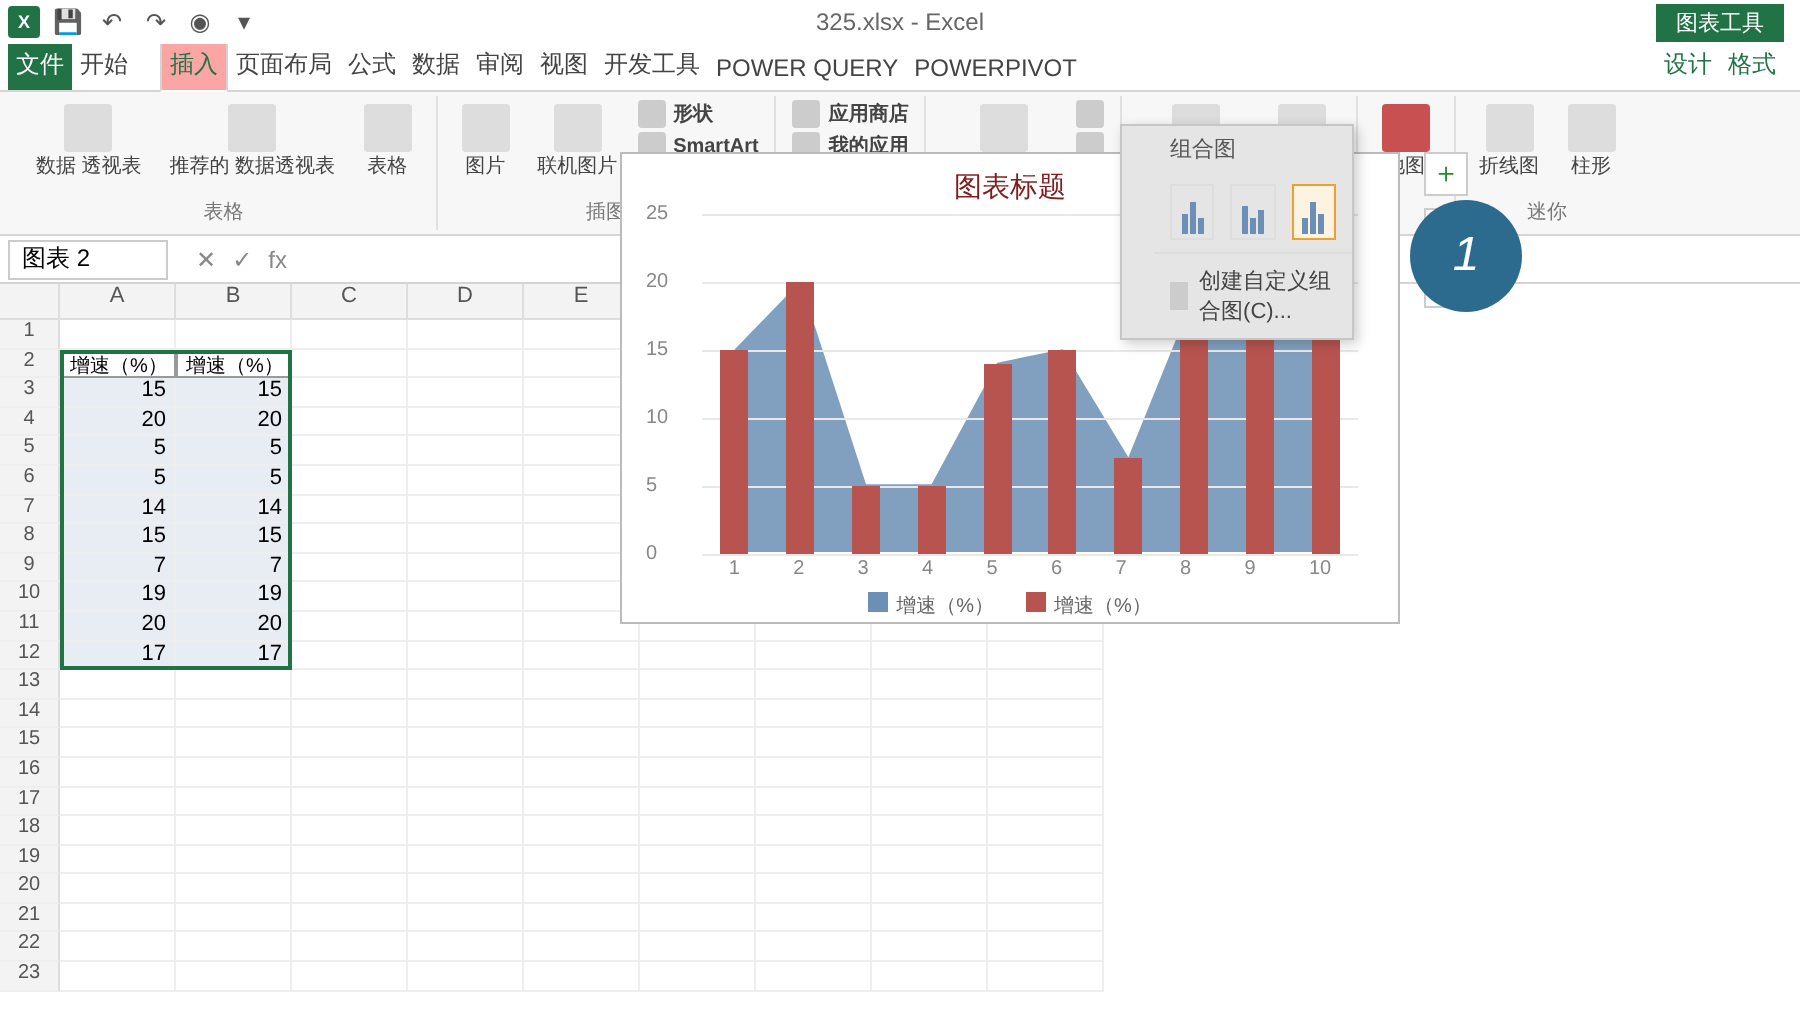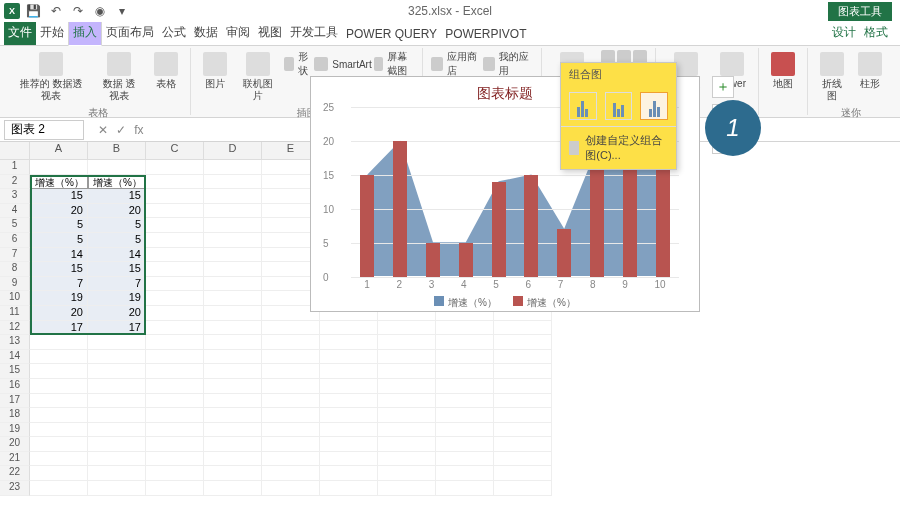--- a/index.html
+++ b/index.html
@@ -8,36 +8,36 @@
   .titlebar { height: 22px; background: #fff; display: flex; align-items: center; position: relative; }
   .titlebar .left-icons { display: flex; align-items: center; gap: 6px; padding-left: 4px; }
   .titlebar .excel-icon { width: 16px; height: 16px; background: #217346; color: #fff; font-size: 9px; font-weight: bold; display: flex; align-items: center; justify-content: center; border-radius: 2px; }
   .titlebar .qat-icon { width: 16px; height: 16px; display: flex; align-items: center; justify-content: center; color: #555; cursor: pointer; }
   .titlebar .title-text { position: absolute; left: 50%; transform: translateX(-50%); color: #666; font-size: 12px; }
   .titlebar .right-tools { position: absolute; right: 8px; background: #217346; color: #fff; padding: 2px 10px; font-size: 11px; }
   
   .ribbon-tabs { height: 24px; display: flex; align-items: flex-end; border-bottom: 1px solid #d4d4d4; padding-left: 4px; }
   .ribbon-tab { padding: 4px 4px; font-size: 12px; cursor: pointer; color: #444; }
   .ribbon-tab.file { background: #217346; color: #fff; }
-  .ribbon-tab.active { background: #c4b5fd; border: 1px solid #d4d4d4; border-bottom: 1px solid #fff; margin-bottom: -1px; color: #217346; }
+  .ribbon-tab.active { background: #fca5a5; border: 1px solid #d4d4d4; border-bottom: 1px solid #fff; margin-bottom: -1px; color: #217346; margin-left: 12px; }
   .ribbon-tab.context { position: absolute; right: 40px; color: #217346; }
   .ribbon-tab.context2 { position: absolute; right: 8px; color: #217346; }
   
   .ribbon-content { height: 72px; background: #f7f7f7; border-bottom: 1px solid #d4d4d4; display: flex; padding: 2px 6px; }
   .ribbon-group { display: flex; flex-direction: column; justify-content: space-between; border-right: 1px solid #e0e0e0; padding: 2px 8px; position: relative; }
   .ribbon-group-label { font-size: 10px; color: #777; text-align: center; padding-top: 2px; }
   .ribbon-group-top { display: flex; gap: 6px; align-items: flex-start; flex: 1; }
   .ribbon-btn { display: flex; flex-direction: column; align-items: center; gap: 2px; cursor: pointer; padding: 2px 4px; }
   .ribbon-btn .icon { width: 24px; height: 24px; background: #ddd; border-radius: 2px; }
   .ribbon-btn .label { font-size: 10px; color: #444; text-align: center; line-height: 1.2; }
-  .ribbon-small-list { display: flex; flex-direction: row; gap: 2px; }
+  .ribbon-small-list { display: flex; flex-direction: column; gap: 2px; font-weight: bold; }
   .ribbon-small-btn { display: flex; align-items: center; gap: 4px; font-size: 10px; color: #444; cursor: pointer; }
   .ribbon-small-btn .sicon { width: 14px; height: 14px; background: #ccc; border-radius: 2px; }
   
-  .combo-dropdown { position: absolute; left: 560px; top: 62px; width: 117px; background: #fde047; border: 1px solid #c6c6c6; box-shadow: 2px 2px 6px rgba(0,0,0,0.2); z-index: 50; }
+  .combo-dropdown { position: absolute; left: 560px; top: 62px; width: 117px; background: #e5e5e5; border: 1px solid #c6c6c6; box-shadow: 2px 2px 6px rgba(0,0,0,0.2); z-index: 50; padding-left: 16px; }
   .combo-header { font-size: 11px; color: #555; padding: 4px 8px; }
   .combo-row { display: flex; gap: 8px; padding: 6px 8px; }
   .combo-opt { width: 32px; height: 28px; border: 1px solid #ddd; cursor: pointer; display: flex; align-items: flex-end; justify-content: center; gap: 1px; padding-bottom: 2px; }
   .combo-opt.active { border: 1px solid #f0a030; background: #fdf3e1; }
   .combo-opt .bar { width: 3px; background: #6b8fb5; }
   .combo-custom { border-top: 1px solid #ddd; padding: 6px 8px; font-size: 11px; color: #444; cursor: pointer; display: flex; align-items: center; gap: 6px; }
   .combo-custom .cicon { width: 14px; height: 14px; background: #ccc; }
   
   .namebox-row { height: 24px; display: flex; align-items: center; border-bottom: 1px solid #d4d4d4; }
   .namebox { width: 80px; border: 1px solid #ccc; padding: 2px 6px; margin: 0 4px; font-size: 12px; }
@@ -103,27 +103,27 @@
   <div class="ribbon-tab">POWERPIVOT</div>
   <div class="ribbon-tab context">设计</div>
   <div class="ribbon-tab context2">格式</div>
 </div>
 
 <div class="ribbon-content">
   <div class="ribbon-group">
     <div class="ribbon-group-top">
       <div class="ribbon-btn">
           <div class="icon"></div>
+          <div class="label">数据
+透视表</div>
+        </div>
+      <div class="ribbon-btn">
+          <div class="icon"></div>
           <div class="label">推荐的
 数据透视表</div>
-        </div>
-      <div class="ribbon-btn">
-          <div class="icon"></div>
-          <div class="label">数据
-透视表</div>
         </div>
       <div class="ribbon-btn">
           <div class="icon"></div>
           <div class="label">表格</div>
         </div>
     </div>
     <div class="ribbon-group-label">表格</div>
   </div>
   <div class="ribbon-group">
     <div class="ribbon-group-top">

